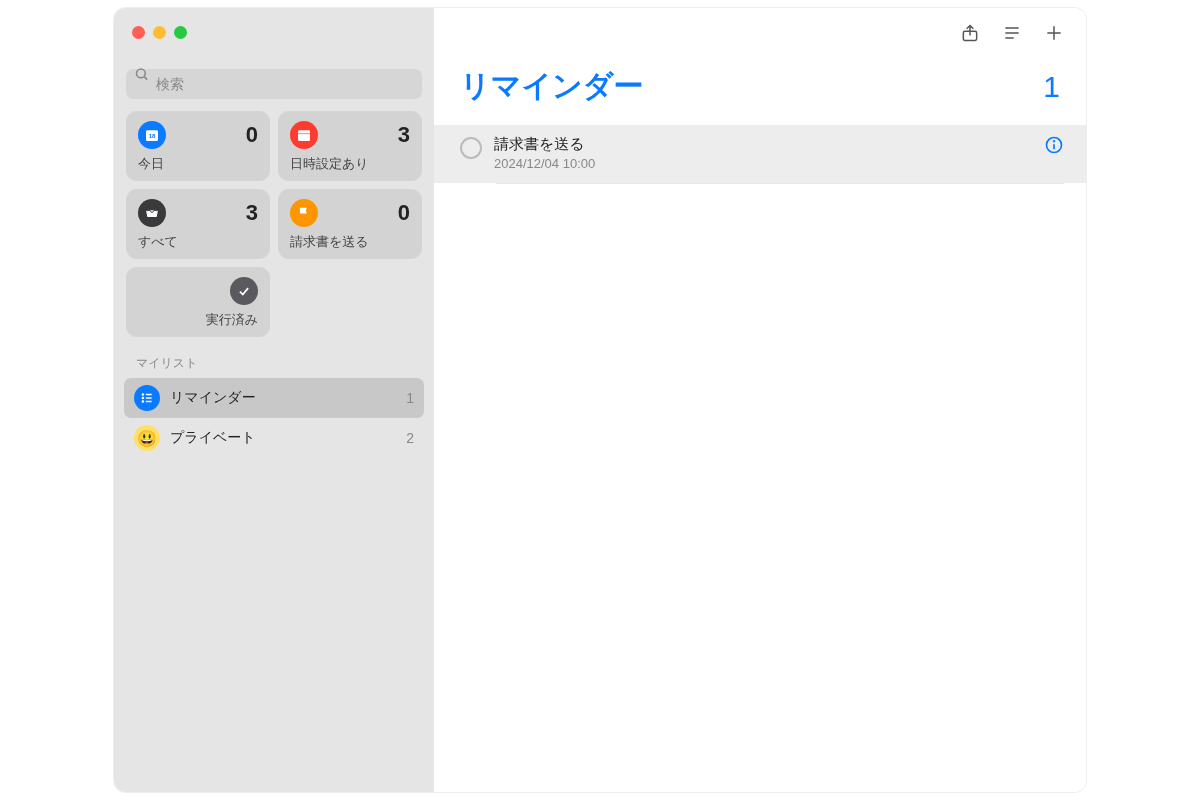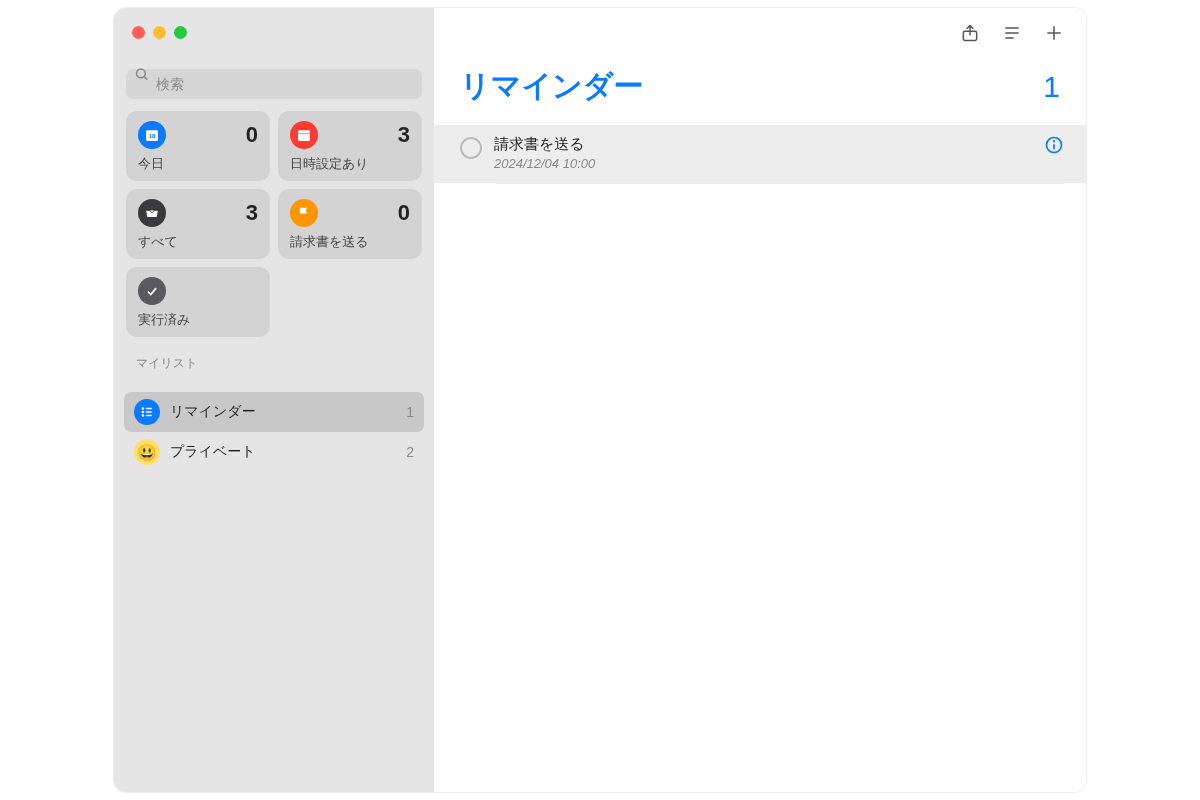--- a/index.html
+++ b/index.html
@@ -25,23 +25,23 @@
     .smart-card { background: #d3d3d3; border-radius: 11px; padding: 10px 12px 8px 12px; display: flex; flex-direction: column; gap: 6px; cursor: pointer; }
     .smart-card-top { display: flex; justify-content: space-between; align-items: center; }
     .smart-icon { width: 28px; height: 28px; border-radius: 50%; display: flex; align-items: center; justify-content: center; color: #fff; font-size: 14px; }
     .smart-icon.blue { background: #0a7aff; }
     .smart-icon.red { background: #ff3b30; }
     .smart-icon.dark { background: #3a3a3c; }
     .smart-icon.orange { background: #ff9500; }
     .smart-icon.gray { background: #5a5a5e; }
     .smart-count { font-size: 22px; font-weight: 700; color: #222; }
     .smart-label { font-size: 13px; color: #444; font-weight: 500; }
-    .smart-card.full { grid-column: 1 / span 1; }
-    
-    .section-label { font-size: 12px; color: #888; padding: 10px 22px 20px 22px; }
+    .smart-card.full { grid-column: 1 / span 1; align-items: flex-end; }
+    
+    .section-label { font-size: 12px; color: #888; padding: 10px 22px 6px 22px; }
     
     .list-items { padding: 0 10px; }
     .list-item { display: flex; align-items: center; gap: 10px; padding: 7px 10px; border-radius: 7px; cursor: pointer; }
     .list-item.selected { background: #c8c8c8; }
     .list-icon { width: 26px; height: 26px; border-radius: 50%; display: flex; align-items: center; justify-content: center; color: #fff; font-size: 13px; }
     .list-icon.blue { background: #0a7aff; }
     .list-icon.yellow { background: #ffe066; }
     .list-name { flex: 1; font-size: 14px; color: #222; }
     .list-count { font-size: 14px; color: #888; }
     
@@ -56,21 +56,21 @@
     .main-count { font-size: 30px; font-weight: 400; color: #0a7aff; }
     
     .reminders { display: flex; flex-direction: column; }
     .reminder-row { display: flex; align-items: flex-start; padding: 10px 22px 12px 26px; gap: 12px; }
     .reminder-row.sel { background: #ededed; }
     .radio { width: 22px; height: 22px; border-radius: 50%; border: 2px solid #bbb; flex-shrink: 0; margin-top: 2px; cursor: pointer; }
     .radio.filled { border-color: #0a7aff; position: relative; }
     .radio.filled::after { content: ""; position: absolute; inset: 3px; background: #0a7aff; border-radius: 50%; }
     .reminder-body { flex: 1; display: flex; flex-direction: column; gap: 2px; }
     .reminder-title { font-size: 15px; color: #222; font-weight: 500; }
-    .reminder-date { font-size: 13px; color: #888; font-style: italic; }
+    .reminder-date { font-size: 13px; color: #888; }
     .info-btn { color: #0a7aff; cursor: pointer; }
     .divider { height: 1px; background: #e8e8e8; margin-left: 62px; margin-right: 22px; }
     
     svg { display: block; }
   </style>
 </head>
 <body>
 
 <div class="window">
 <div class="app">

